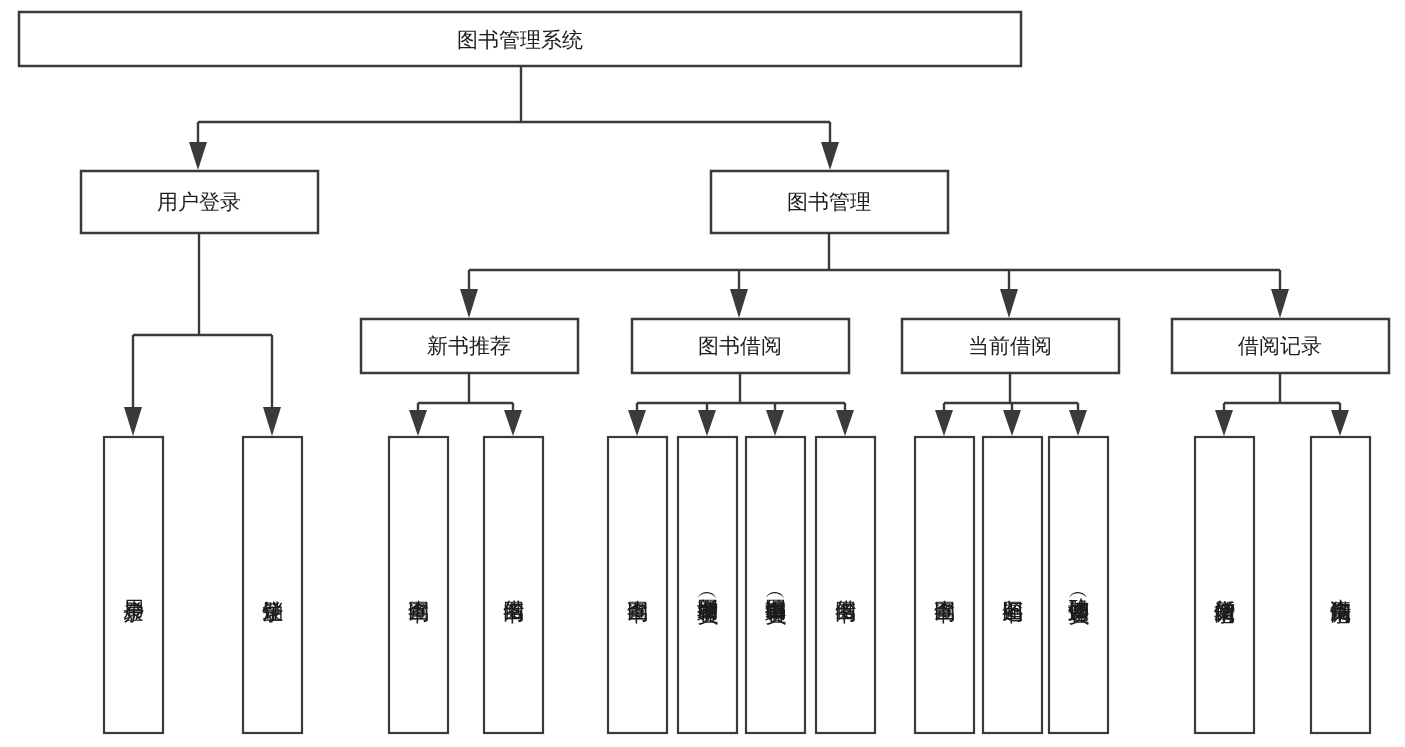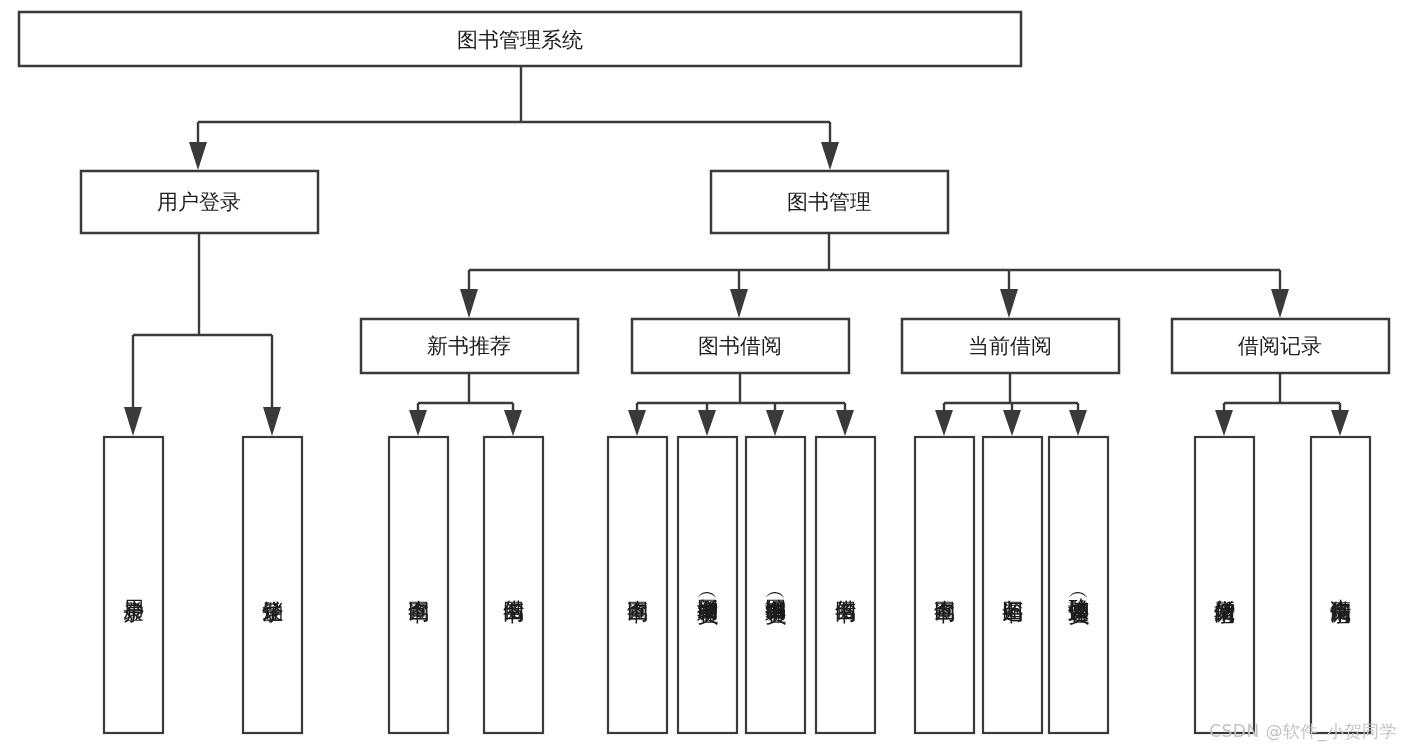--- a/index.html
+++ b/index.html
@@ -227,15 +227,14 @@
   <div class="vlabel" style="left:746px; top:437px; width:59px; height:296px;">编辑图书（管理员）</div>
   <div class="vlabel" style="left:816px; top:437px; width:59px; height:296px;">借阅图书</div>
 
   <div class="vlabel" style="left:915px; top:437px; width:59px; height:296px;">查询图书</div>
   <div class="vlabel" style="left:983px; top:437px; width:59px; height:296px;">归还图书</div>
   <div class="vlabel" style="left:1049px; top:437px; width:59px; height:296px;">确认归还（管理员）</div>
 
   <div class="vlabel" style="left:1195px; top:437px; width:59px; height:296px;">新增借阅记录</div>
   <div class="vlabel" style="left:1311px; top:437px; width:59px; height:296px;">查询借阅记录</div>
 
-  <div class="watermark">CSDN @软件_小贺同学</div>
 
 </div>
 
 </body></html>

